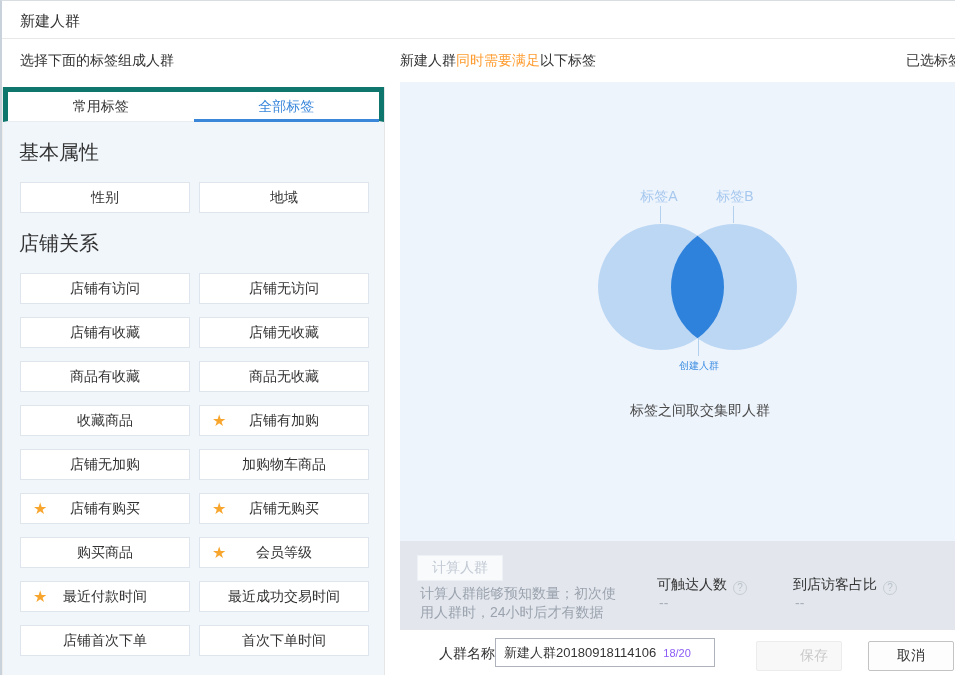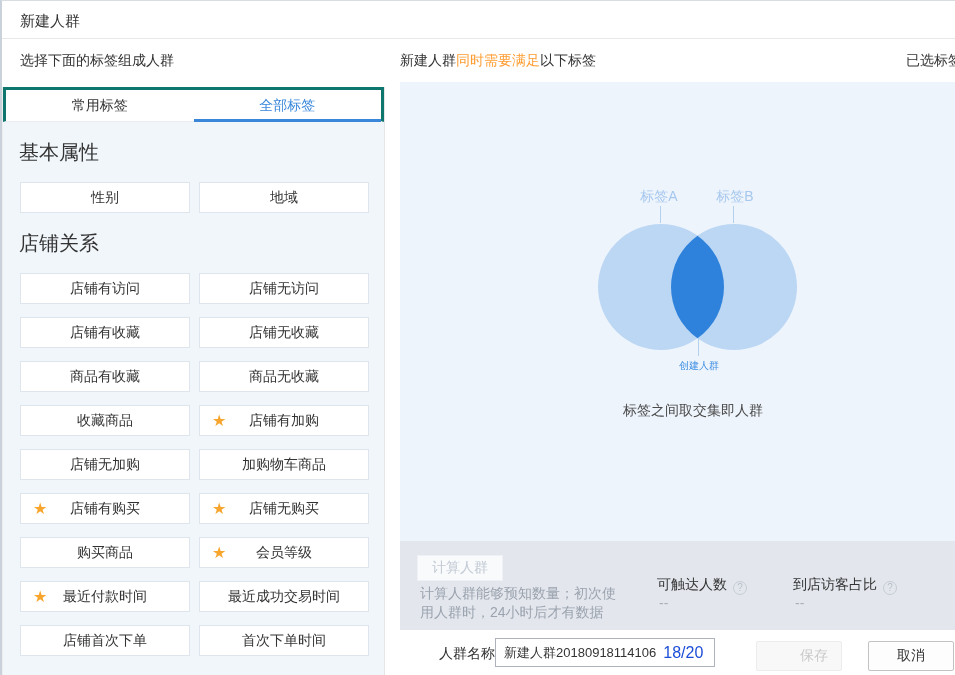--- a/index.html
+++ b/index.html
@@ -20,21 +20,21 @@
   .subhead-right { position:absolute; left:398px; top:51px; font-size:14px; color:#333; }
   .subhead-right .hl { color:#ff9c30; }
   .selected-link { position:absolute; right:-7px; top:51px; font-size:14px; color:#333; white-space:nowrap; }
   
   .left-panel {
     position:absolute; left:0px; top:86px; width:383px; height:589px;
     background:#f1f6fb; border-right:1px solid #e6e6e6; border-left:1px solid #ededed;
   }
   .tab-bar {
     position:relative; height:35px; background:#fff;
-    border:3px solid #0f766e; border-bottom:1px solid #e9edf1; display:flex;
+    border:5px solid #0f766e; border-bottom:1px solid #e9edf1; display:flex;
   }
   .tab { flex:1 1 50%; display:flex; align-items:center; justify-content:center;
          font-size:14px; color:#333; cursor:pointer; }
   .tab.active { color:#3a87db; }
   .tab-underline { position:absolute; left:50%; bottom:-1px; width:50%; height:3px; background:#3a86d8; }
   .panel-body { position:relative; height:554px; overflow:hidden; }
   .section-title { margin:17px 18px 16px 16px; font-size:20px; color:#333; }
   .tag-grid {
     display:grid; grid-template-columns:repeat(2,1fr);
     column-gap:9px; row-gap:13px; padding:0 15px 0 17px; margin-bottom:12px;
@@ -55,21 +55,21 @@
   .venn-label { position:absolute; width:60px; text-align:center; font-size:14px; color:#a6c8ee; }
   .venn-label-a { left:229px; top:106px; }
   .venn-label-b { left:305px; top:106px; }
   .conn { position:absolute; width:1px; background:#b3d0ee; }
   .conn-a { left:260px; top:124px; height:17px; }
   .conn-b { left:333px; top:124px; height:17px; }
   .conn-c { left:298px; top:256px; height:18px; }
   .venn-svg { position:absolute; left:196px; top:140px; }
   .venn-center-label { position:absolute; left:249px; top:277px; width:100px; text-align:center;
                        font-size:10px; color:#3c8de2; }
-  .venn-caption { position:absolute; left:208px; top:320px; width:170px; text-align:center;
+  .venn-caption { position:absolute; left:230px; top:320px; width:170px; text-align:left;
                   font-size:14px; color:#4a4a4a; }
   
   .stats-bar { position:absolute; left:398px; top:540px; width:557px; height:89px; background:#e3e7ed; }
   .calc-btn {
     position:absolute; left:17px; top:14px; width:86px; height:26px;
     background:#f8fafc; border:1px solid #eef1f5; color:#c3cad4; font-size:14px;
     font-family:inherit; cursor:not-allowed;
   }
   .calc-note { position:absolute; left:20px; font-size:14px; color:#9ba3ae; white-space:nowrap; }
   .calc-note.l1 { top:44px; }
@@ -86,21 +86,21 @@
   .metric-value { position:absolute; top:36px; left:2px; font-size:14px; color:#aab0b9; }
   
   .right-footer { position:absolute; left:398px; top:629px; width:557px; height:46px; background:#fff; }
   .name-label { position:absolute; left:39px; top:15px; font-size:14px; color:#333; }
   .name-input {
     position:absolute; left:95px; top:8px; width:220px; height:29px;
     border:1px solid #aeb3bb; background:#fff; display:flex; align-items:center;
     padding:0 6px 0 8px; gap:7px; cursor:text;
   }
   .name-input .val { font-size:13px; color:#333; white-space:nowrap; }
-  .name-input .counter { font-size:16px; color:#1d4ed8; white-space:nowrap; }
+  .name-input .counter { font-size:11px; color:#8b5cf6; white-space:nowrap; }
   .btn { position:absolute; top:11px; width:86px; height:30px; font-size:14px;
          font-family:inherit; border-radius:2px; }
   .save-btn { left:356px; background:#f8f8f8; border:1px solid #ececec; color:#c9c9c9; cursor:not-allowed;padding-left:30px; }
   .cancel-btn { left:468px; background:#fdfdfd; border:1px solid #c3c3c3; color:#333; cursor:pointer; }
 </style>
 </head>
 <body>
 
 <div class="dialog">
 

